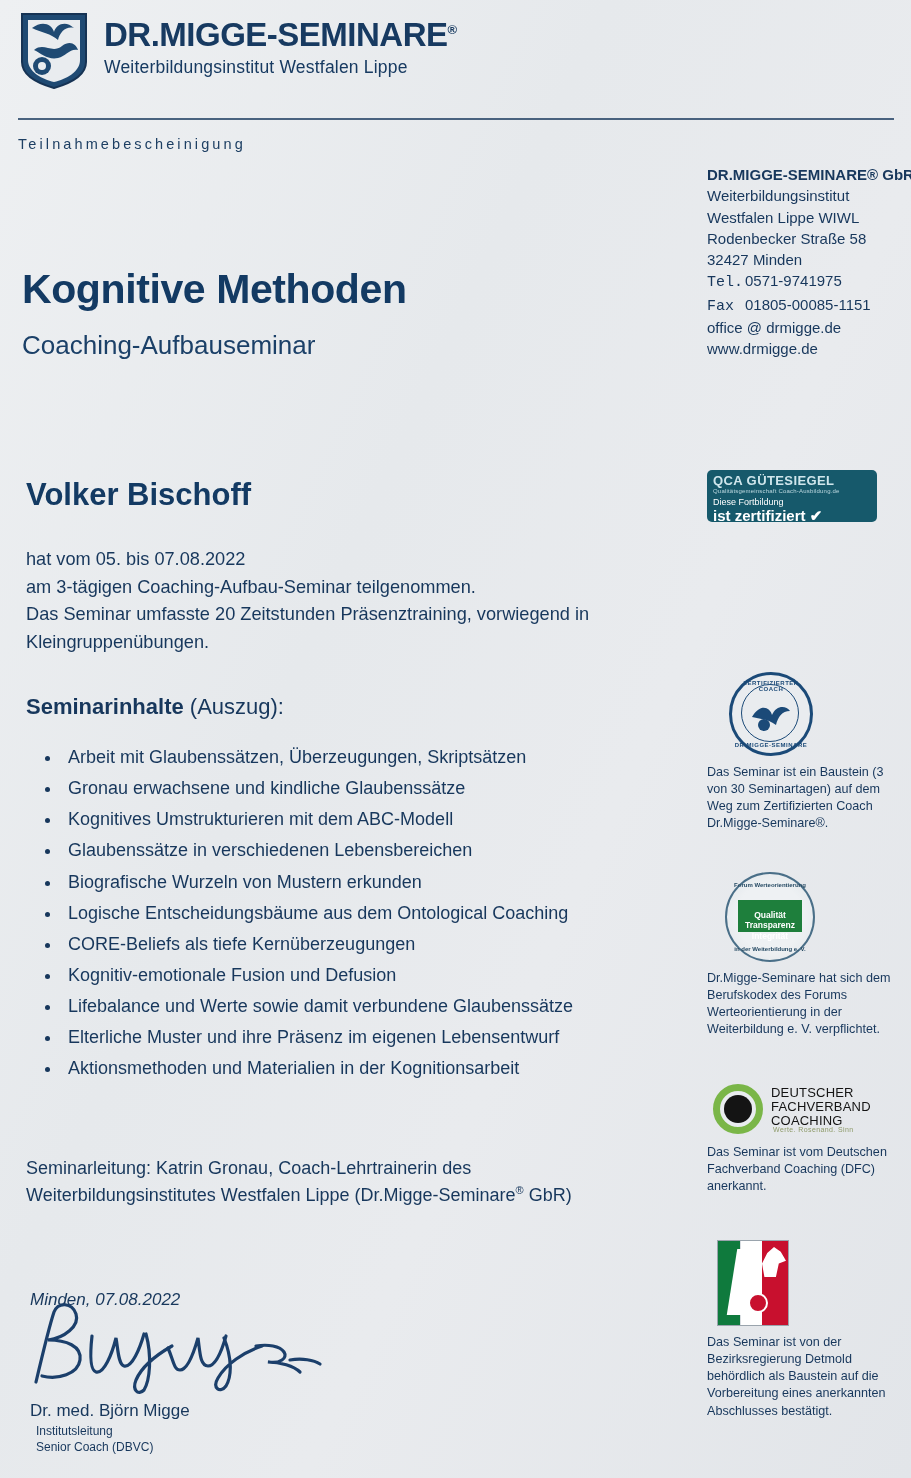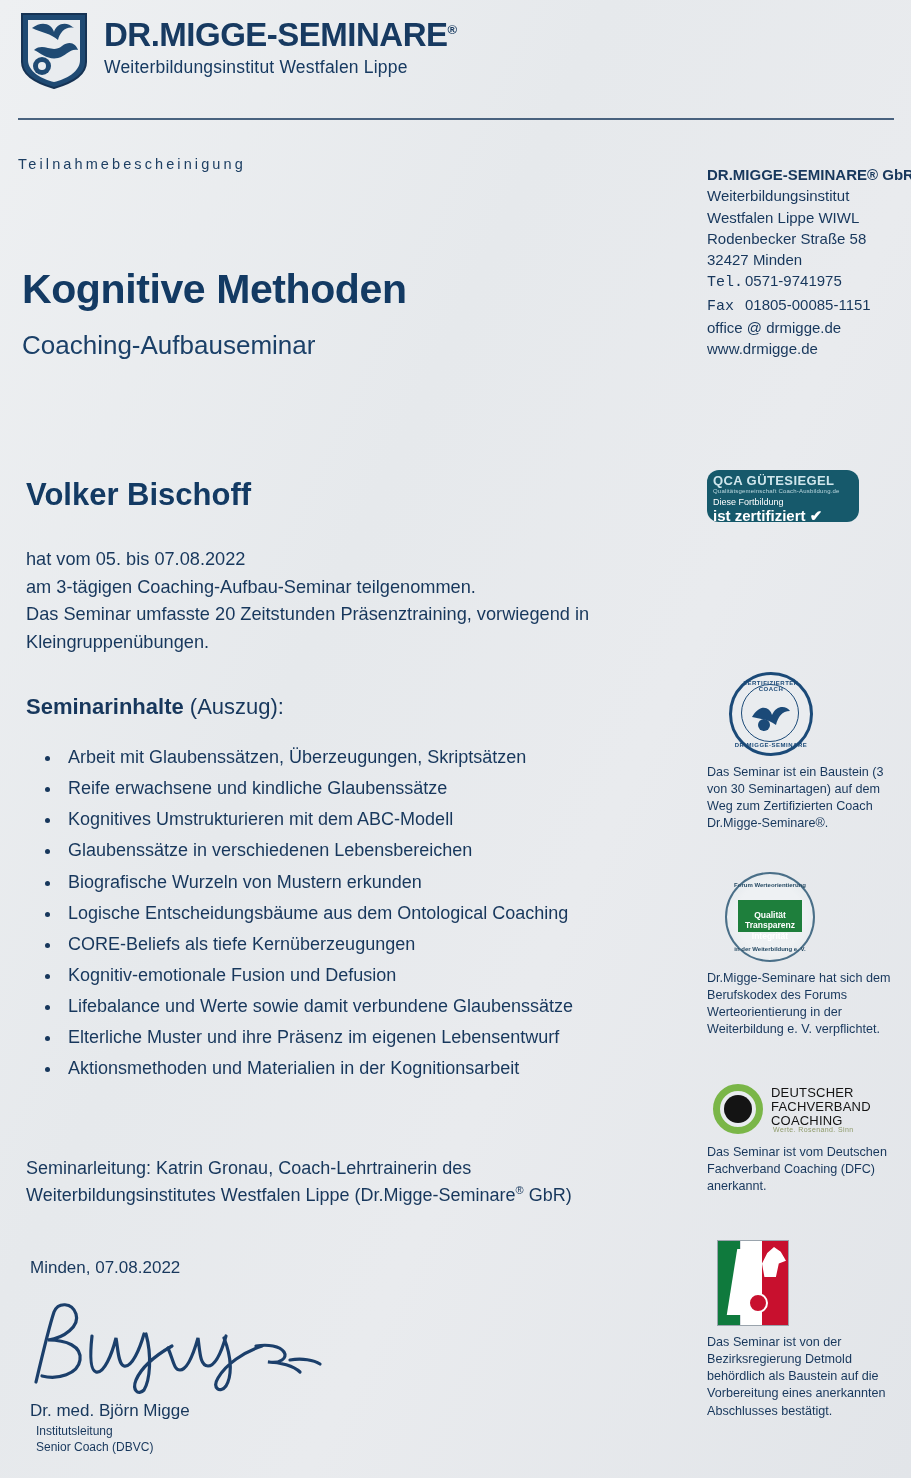--- a/index.html
+++ b/index.html
@@ -59,21 +59,21 @@
   .rule {
     position: absolute;
     left: 18px; top: 118px;
     width: 876px;
     height: 2px;
     background: #2d4a6b;
     opacity: .85;
   }
   .doc-kind {
     position: absolute;
-    left: 18px; top: 156px;
+    left: 18px; top: 136px;
     font-size: 14.5px;
     letter-spacing: 3.1px;
     color: #1d3f63;
   }
   
   .address {
     position: absolute;
     left: 707px; top: 164px;
     width: 200px;
     font-size: 15px;
@@ -136,23 +136,24 @@
     position: absolute;
     left: 26px; top: 1155px;
     width: 660px;
     font-size: 18px;
     line-height: 1.5;
     color: #17375c;
   }
   .leadership sup { font-size: 11px; vertical-align: super; }
   .place-date {
     position: absolute;
-    left: 30px; top: 1258px;
+    left: 30px; top: 1290px;
     font-size: 17px;
     color: #17375c;
+    font-style: italic;
   }
   .signature {
     position: absolute;
     left: 18px; top: 1296px;
     width: 320px;
     height: 100px;
   }
   .signer {
     position: absolute;
     left: 30px; top: 1400px;
@@ -174,23 +175,23 @@
   }
   .seal-block { position: absolute; width: 200px; }
   .b1 { top: 470px; }
   .b2 { top: 672px; }
   .b3 { top: 872px; }
   .b4 { top: 1082px; }
   .b5 { top: 1240px; }
   .seal-img { position: relative; margin-bottom: 8px; }
   
   .qca {
-    width: 152px; height: 52px;
+    width: 170px; height: 52px;
     background: #16596b;
-    border-radius: 12px;
+    border-radius: 5px;
     color: #fff;
     padding: 3px 6px;
     box-sizing: border-box;
   }
   .qca .t1 { font-size: 13px; font-weight: bold; letter-spacing: .4px; color:#cfe6ec;}
   .qca .t2 { font-size: 6px; letter-spacing: .2px; color:#bcd8e0; }
   .qca .t3 { font-size: 9px; margin-top: 3px; }
   .qca .t4 { font-size: 15px; font-weight: bold; }
   
   .coach-seal {
@@ -349,21 +350,21 @@
     <div>Das Seminar umfasste 20 Zeitstunden Präsenztraining, vorwiegend in</div>
     <div>Kleingruppenübungen.</div>
   </div>
 
   <div class="content-head">
     <b>Seminarinhalte</b><span> (Auszug):</span>
   </div>
 
   <ul class="bullets">
     <li>Arbeit mit Glaubenssätzen, Überzeugungen, Skriptsätzen</li>
-    <li>Reife erwachsene und kindliche Glaubenssätze</li>
+    <li>Gronau erwachsene und kindliche Glaubenssätze</li>
     <li>Kognitives Umstrukturieren mit dem ABC-Modell</li>
     <li>Glaubenssätze in verschiedenen Lebensbereichen</li>
     <li>Biografische Wurzeln von Mustern erkunden</li>
     <li>Logische Entscheidungsbäume aus dem Ontological Coaching</li>
     <li>CORE-Beliefs als tiefe Kernüberzeugungen</li>
     <li>Kognitiv-emotionale Fusion und Defusion</li>
     <li>Lifebalance und Werte sowie damit verbundene Glaubenssätze</li>
     <li>Elterliche Muster und ihre Präsenz im eigenen Lebensentwurf</li>
     <li>Aktionsmethoden und Materialien in der Kognitionsarbeit</li>
   </ul>

